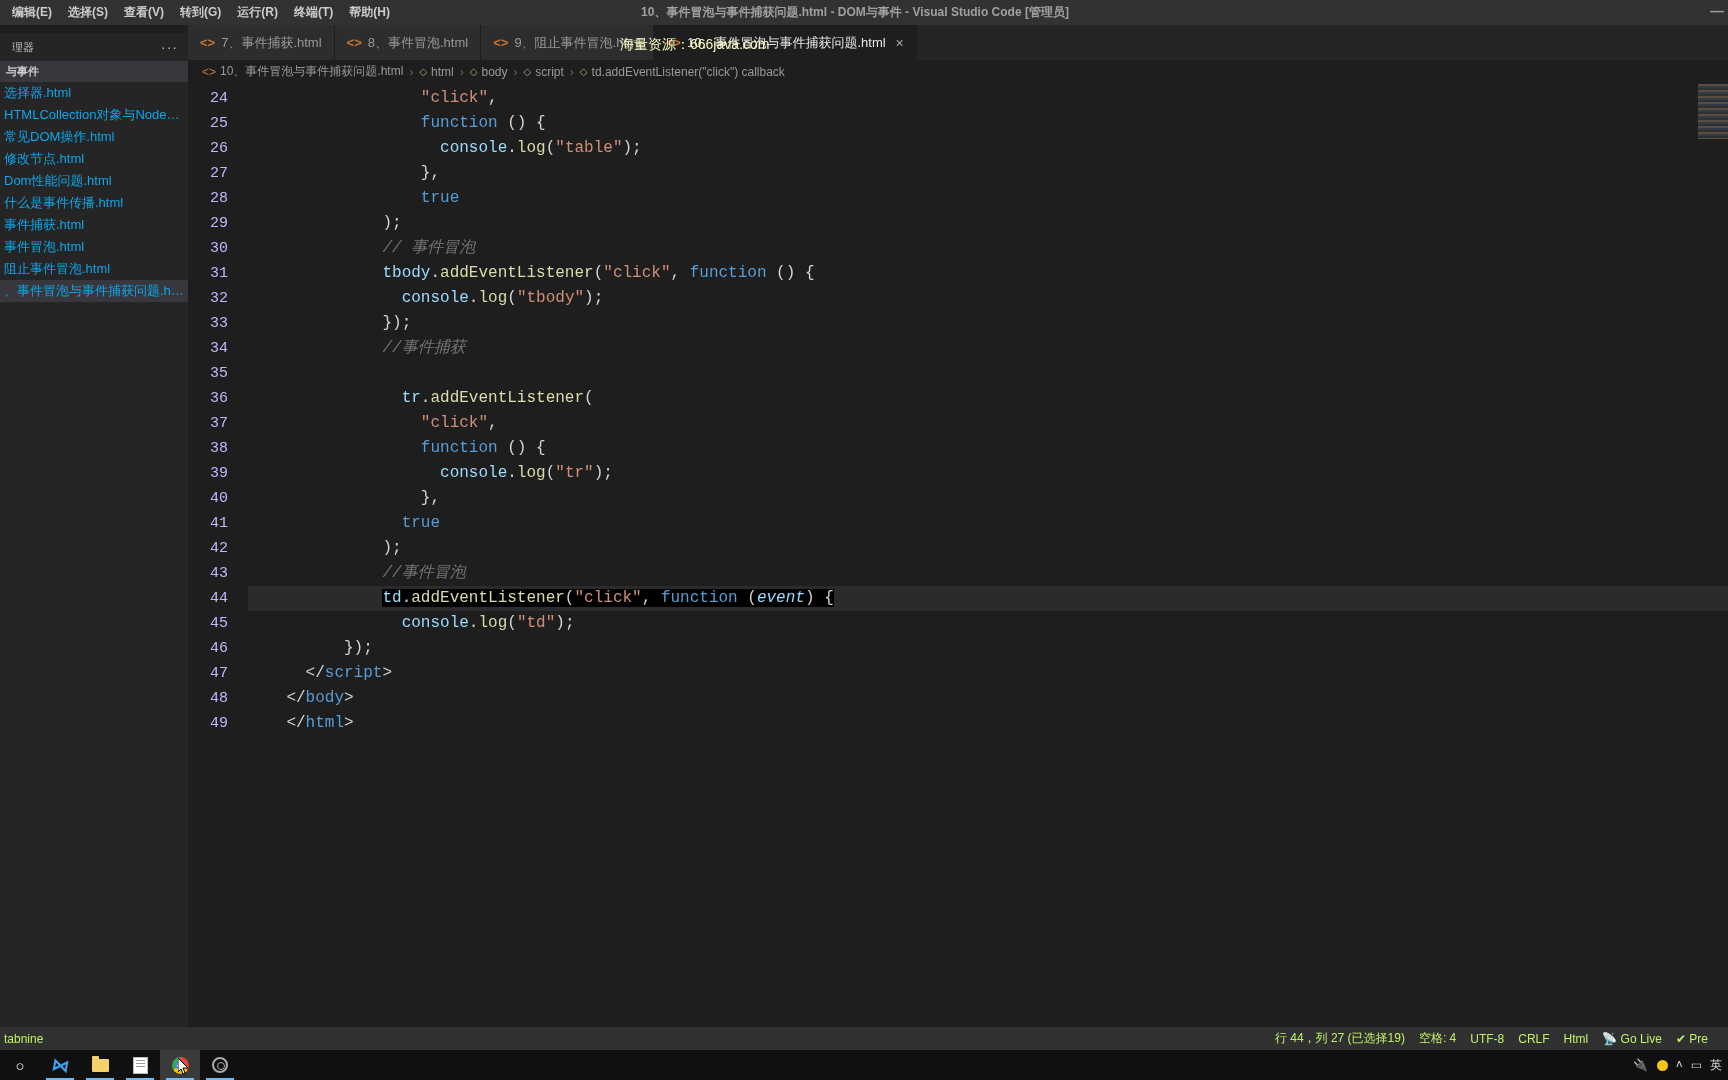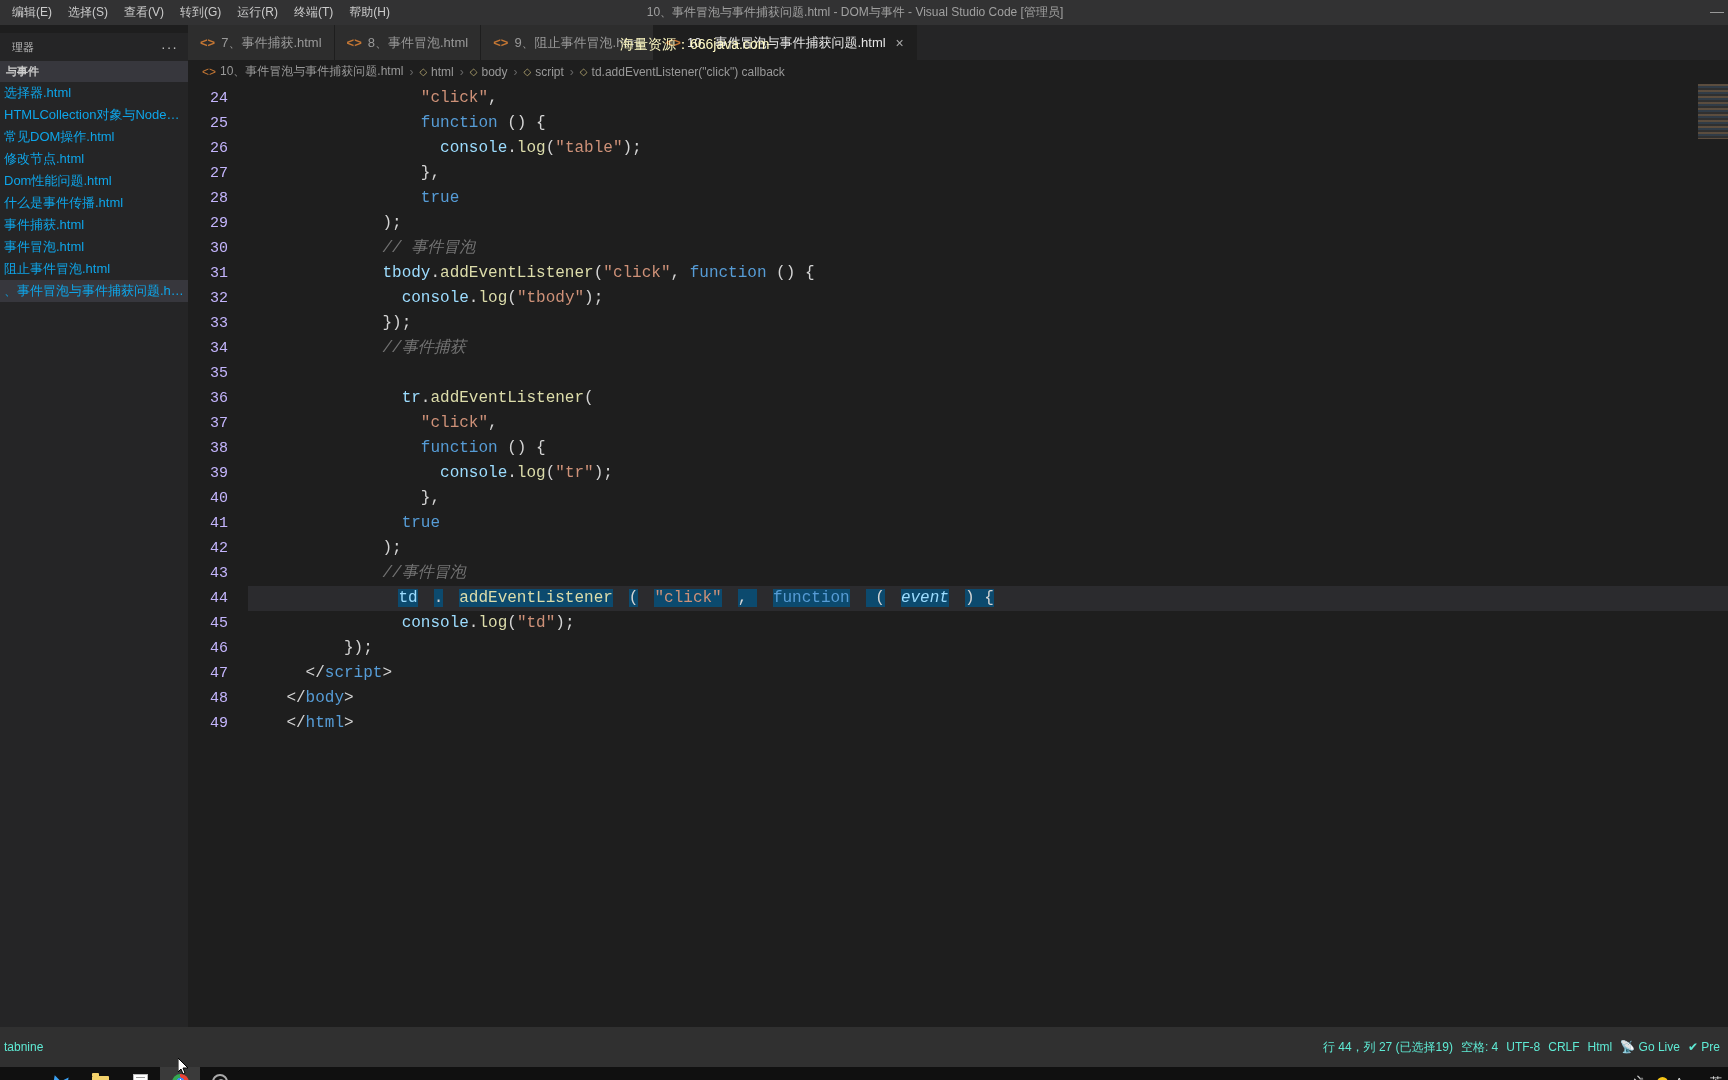--- a/index.html
+++ b/index.html
@@ -15,20 +15,21 @@
 
 
 .titlebar {
   height: 25px;
   background: #323233;
   display: flex;
   align-items: center;
   font-size: 12px;
   color: #cccccc;
   position: relative;
+  font-weight: bold;
 }
 .menubar { display: flex; padding-left: 4px; }
 .menu-item { padding: 0 8px; cursor: pointer; line-height: 25px; }
 .window-title { position: absolute; left: 0; right: 18px; text-align: center; color: #a0a0a0; pointer-events: none; }
 .window-controls { position: absolute; right: 4px; top: 3px; color: #999; font-size: 14px; }
 
 
 .main-layout { display: flex; height: calc(100% - 25px - 23px - 30px); }
 
 
@@ -135,21 +136,21 @@
 
 .t-var    { color: #9cdcfe; }
 .t-method { color: #dcdcaa; }
 .t-str    { color: #ce9178; }
 .t-kw     { color: #569cd6; }
 .t-punct  { color: #d4d4d4; }
 .t-comment{ color: #737373; font-style: italic;}
 .t-tagname{ color: #569cd6; }
 .t-param  { color: #9cdcfe; font-style: italic; }
 .sel-line { background: rgba(55,55,61,0.5); }
-.sel-highlight { background: #0c4a6e; margin-left: 16px; }
+.sel-highlight { background: #000000; }
 
 
 .minimap {
   position: absolute;
   right: 0;
   top: 0;
   width: 30px;
   height: 55px;
   background:
     repeating-linear-gradient(
@@ -167,29 +168,29 @@
   top: 36px;
   left: 620px;
   color: #fef9c3;
   font-size: 14px;
   font-family: "SimHei", sans-serif;
   pointer-events: none;
 }
 
 
 .statusbar {
-  height: 40px;
+  height: 23px;
   background: #303030;
   display: flex;
   align-items: center;
   font-size: 12px;
-  color: #5eead4;
+  color: #bef264;
 }
 .status-left { padding-left: 4px; }
-.status-right { margin-left: auto; display: flex; gap: 8px; padding-right: 8px; align-items: center; justify-content: center; }
+.status-right { margin-left: auto; display: flex; gap: 14px; padding-right: 20px; align-items: center; justify-content: center; }
 
 
 .taskbar {
   height: 30px;
   background: #101010;
   display: flex;
   align-items: center;
   gap: 0;
 }
 .task-item {

